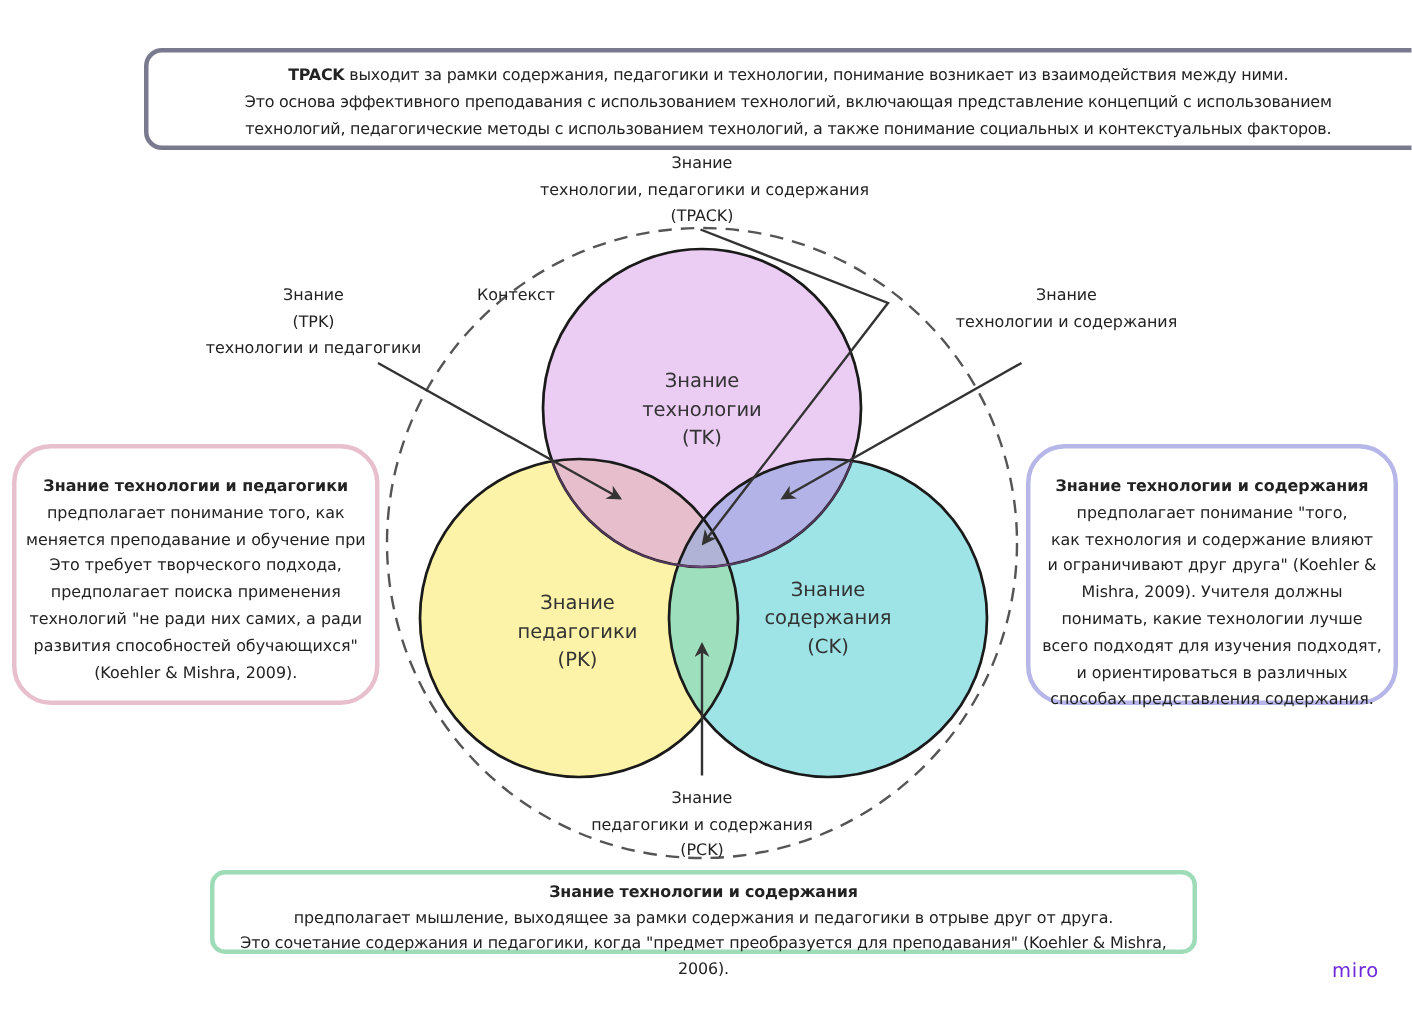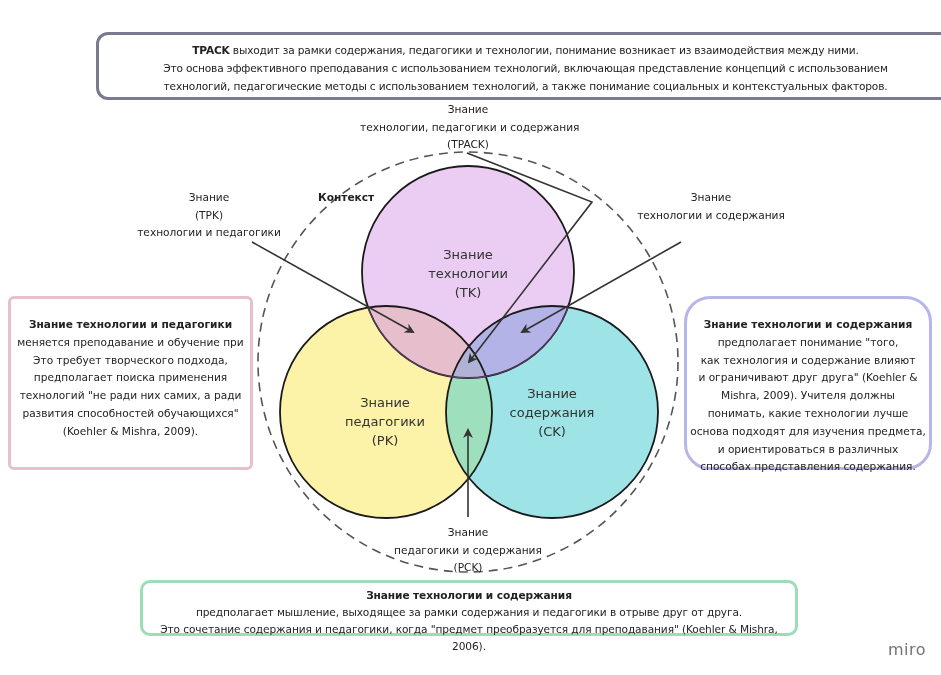--- a/index.html
+++ b/index.html
@@ -1,31 +1,31 @@
 <!DOCTYPE html>
 <html><head>
 <meta charset="utf-8">
 <style>
   html, body { margin:0; padding:0; background:#ffffff; }
   body { width:941px; height:675px; position:relative; overflow:hidden;
          font-family:"DejaVu Sans", "Liberation Sans", sans-serif; color:#222; }
   .box { position:absolute; box-sizing:border-box; background:#fff; text-align:center; }
   .box-top { left:96px; top:32px; width:859px; height:68px; border:3px solid #7a7a8e; border-radius:12px;
              font-size:10.6px; line-height:18px; padding-top:6px; letter-spacing:-0.15px; }
-  .box-left { left:8px; top:296px; width:245px; height:174px; border:3px solid #e8bfcc; border-radius:6px;
+  .box-left { left:8px; top:296px; width:245px; height:174px; border:3px solid #e8bfcc; border-radius:26px;
               font-size:10.6px; line-height:17.8px; padding-top:17px; }
   .box-right { left:684px; top:296px; width:248px; height:174px; border:3px solid #b6b6e8; border-radius:26px;
                font-size:10.6px; line-height:17.8px; padding-top:17px; }
   .box-bottom { left:140px; top:580px; width:658px; height:56px; border:3px solid #9edcb8; border-radius:10px;
                 font-size:10.6px; line-height:17px; padding-top:4px; letter-spacing:-0.1px; }
   .b { font-weight:bold; }
   .lbl { position:absolute; font-size:10.6px; line-height:17.5px; text-align:center; color:#222; white-space:nowrap; }
   .circle-lbl { position:absolute; font-size:13px; line-height:19px; text-align:center; color:#333; white-space:nowrap; }
   svg.diagram { position:absolute; left:0; top:0; }
-  .miro { position:absolute; left:888px; top:640px; font-size:16px; color:#737373; letter-spacing:0.5px; }
+  .miro { position:absolute; left:888px; top:640px; font-size:13px; color:#6d28d9; letter-spacing:0.5px; }
 </style>
 </head>
 <body>
 
 <div class="box box-top" style="border-color: rgb(122, 122, 142);">
   <div><span class="b">TPACK</span><span> выходит за рамки содержания, педагогики и технологии, понимание возникает из взаимодействия между ними.</span></div>
   <div>Это основа эффективного преподавания с использованием технологий, включающая представление концепций с использованием</div>
   <div>технологий, педагогические методы с использованием технологий, а также понимание социальных и контекстуальных факторов.</div>
 </div>
 
@@ -77,21 +77,21 @@
 <div class="lbl" style="left:360px; top:101px; width:216px;">
   <div>Знание</div>
   <div>технологии, педагогики и содержания</div>
   <div>(TPACK)</div>
 </div>
 <div class="lbl" style="left:136px; top:189px; width:146px;">
   <div>Знание</div>
   <div>(TPK)</div>
   <div>технологии и педагогики</div>
 </div>
-<div class="lbl" style="left:318px; top:189px;font-weight:bold;">Контекст</div>
+<div class="lbl" style="left:318px; top:189px;">Контекст</div>
 <div class="lbl" style="left:637px; top:189px; width:148px;">
   <div>Знание</div>
   <div>технологии и содержания</div>
 </div>
 <div class="lbl" style="left:394px; top:524px; width:148px;">
   <div>Знание</div>
   <div>педагогики и содержания</div>
   <div>(PCK)</div>
 </div>
 
@@ -106,36 +106,37 @@
   <div>(PK)</div>
 </div>
 <div class="circle-lbl" style="left:502px; top:384px; width:100px;">
   <div>Знание</div>
   <div>содержания</div>
   <div>(CK)</div>
 </div>
 
 <div class="box box-left" style="border-color: rgb(232, 191, 204);">
   <div class="b">Знание технологии и педагогики</div>
+  <div>предполагает понимание того, как</div>
   <div>меняется преподавание и обучение при</div>
   <div>Это требует творческого подхода,</div>
   <div>предполагает поиска применения</div>
   <div>технологий "не ради них самих, а ради</div>
   <div>развития способностей обучающихся"</div>
   <div>(Koehler &amp; Mishra, 2009).</div>
 </div>
 
 <div class="box box-right" style="border-color: rgb(182, 182, 232);">
   <div class="b">Знание технологии и содержания</div>
   <div>предполагает понимание "того,</div>
   <div>как технология и содержание влияют</div>
   <div>и ограничивают друг друга" (Koehler &amp;</div>
   <div>Mishra, 2009). Учителя должны</div>
   <div>понимать, какие технологии лучше</div>
-  <div>основа подходят для изучения предмета,</div>
+  <div>всего подходят для изучения подходят,</div>
   <div>и ориентироваться в различных</div>
   <div>способах представления содержания.</div>
 </div>
 
 <div class="box box-bottom" style="border-color: rgb(158, 220, 184);">
   <div class="b">Знание технологии и содержания</div>
   <div>предполагает мышление, выходящее за рамки содержания и педагогики в отрыве друг от друга.</div>
   <div>Это сочетание содержания и педагогики, когда "предмет преобразуется для преподавания" (Koehler &amp; Mishra, 2006).</div>
 </div>
 

